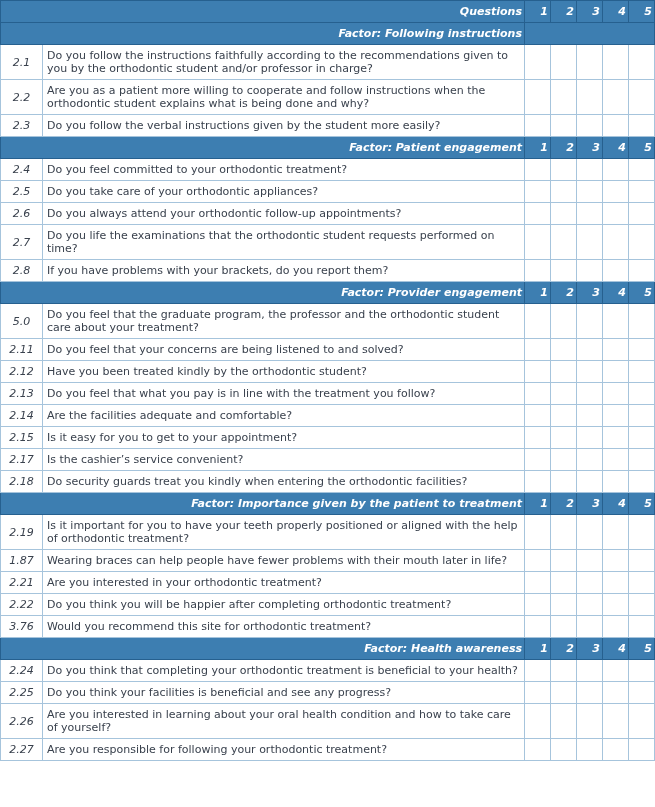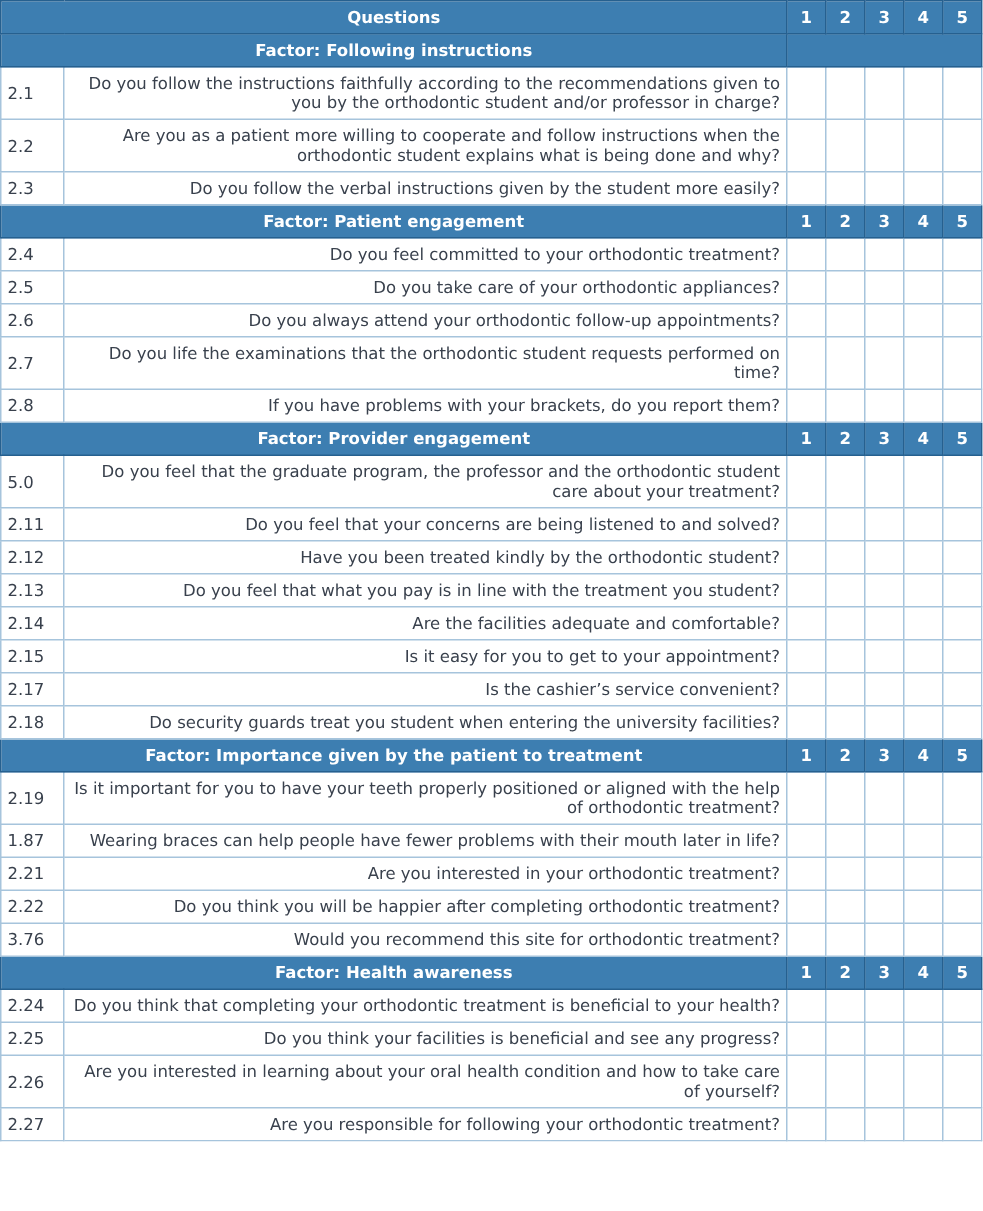--- a/index.html
+++ b/index.html
@@ -22,33 +22,34 @@
     font-size:11px;
     color:var(--body-text);
   }
   col.c-num{width:42px;}
   col.c-q{width:auto;}
   col.c-s{width:26px;}
   tr.hdr th, tr.hdr td{
     background:var(--header-bg);
     color:#ffffff;
     font-weight:bold;
-    text-align:center;
+    text-align:right;
     border:1px solid var(--header-border);
     padding:4px 2px;
     line-height:13px;
+    font-style:italic;
   }
   tr.qrow td{
     background:var(--cell-bg);
     border:1px solid var(--body-border);
     padding:4px 4px;
     line-height:13px;
   }
-  td.num{text-align:left;}
-  td.qtext{text-align:right;padding-left:7px;padding-right:10px;}
+  td.num{text-align:center;font-style:italic;}
+  td.qtext{text-align:left;padding-left:7px;padding-right:10px;}
   td.solid{padding:4px 2px;}
 </style>
 </head>
 <body>
 
 <div class="page">
   <table>
     <colgroup>
       <col class="c-num">
       <col class="c-q">
@@ -183,21 +184,21 @@
           <td class="num">2.12</td>
           <td class="qtext">Have you been treated kindly by the orthodontic student?</td>
           <td class="ans">&nbsp;</td>
           <td class="ans">&nbsp;</td>
           <td class="ans">&nbsp;</td>
           <td class="ans">&nbsp;</td>
           <td class="ans">&nbsp;</td>
         </tr>
         <tr class="qrow">
           <td class="num">2.13</td>
-          <td class="qtext">Do you feel that what you pay is in line with the treatment you student?</td>
+          <td class="qtext">Do you feel that what you pay is in line with the treatment you follow?</td>
           <td class="ans">&nbsp;</td>
           <td class="ans">&nbsp;</td>
           <td class="ans">&nbsp;</td>
           <td class="ans">&nbsp;</td>
           <td class="ans">&nbsp;</td>
         </tr>
         <tr class="qrow">
           <td class="num">2.14</td>
           <td class="qtext">Are the facilities adequate and comfortable?</td>
           <td class="ans">&nbsp;</td>
@@ -219,21 +220,21 @@
           <td class="num">2.17</td>
           <td class="qtext">Is the cashier’s service convenient?</td>
           <td class="ans">&nbsp;</td>
           <td class="ans">&nbsp;</td>
           <td class="ans">&nbsp;</td>
           <td class="ans">&nbsp;</td>
           <td class="ans">&nbsp;</td>
         </tr>
         <tr class="qrow">
           <td class="num">2.18</td>
-          <td class="qtext">Do security guards treat you student when entering the university facilities?</td>
+          <td class="qtext">Do security guards treat you kindly when entering the orthodontic facilities?</td>
           <td class="ans">&nbsp;</td>
           <td class="ans">&nbsp;</td>
           <td class="ans">&nbsp;</td>
           <td class="ans">&nbsp;</td>
           <td class="ans">&nbsp;</td>
         </tr>
         <tr class="hdr">
           <td colspan="2">Factor: Importance given by the patient to treatment</td>
           <td>1</td>
           <td>2</td>

